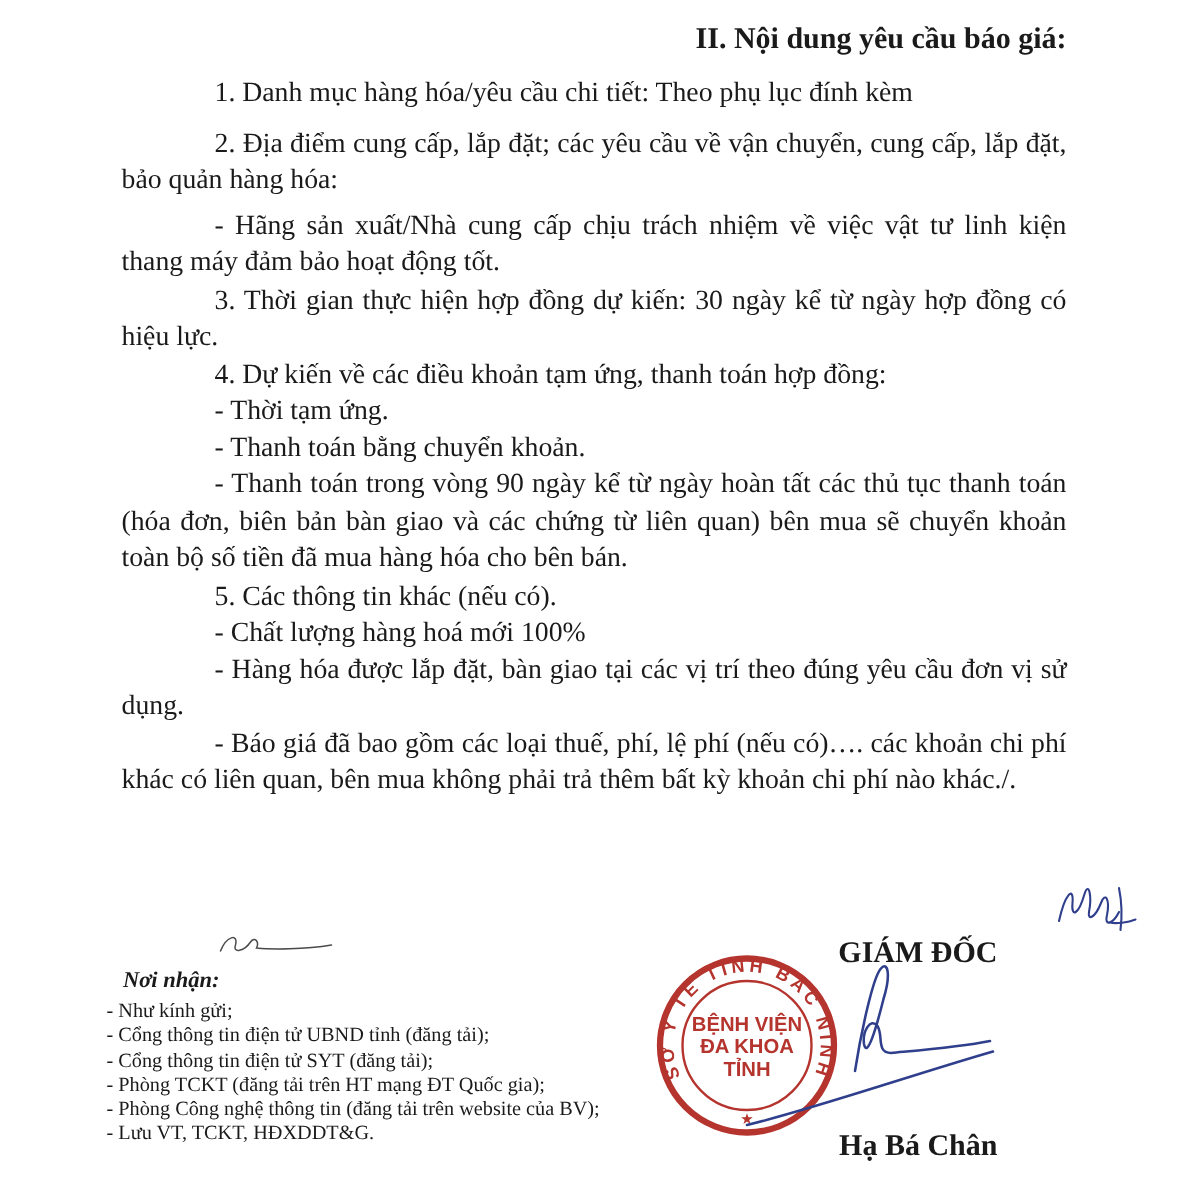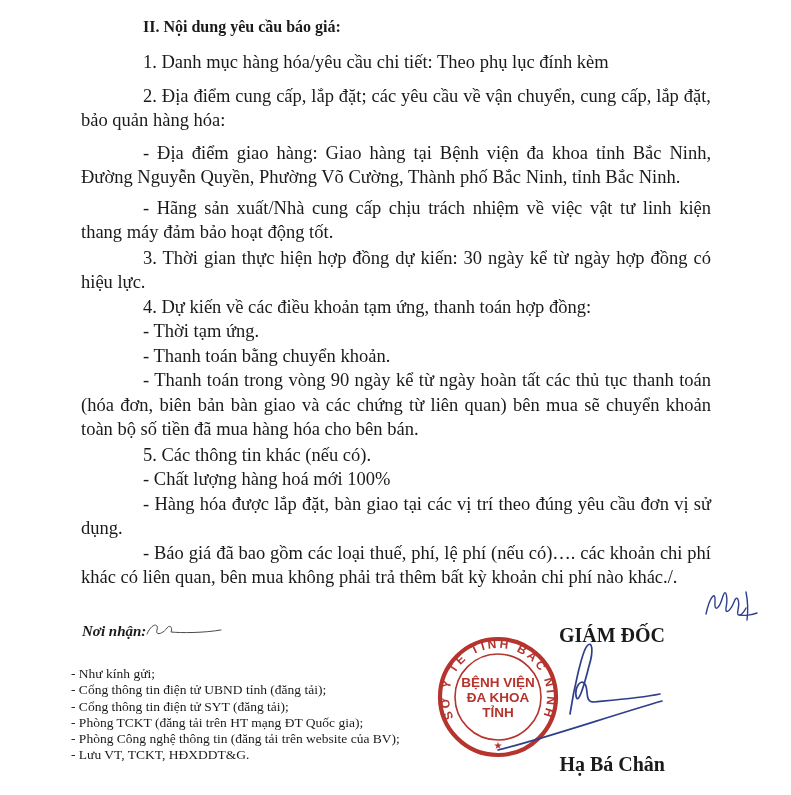--- a/index.html
+++ b/index.html
@@ -4,26 +4,26 @@
 <style>
   html,body{margin:0;padding:0;background:#fff;}
   .page{
     position:relative;width:791px;height:795px;background:#ffffff;
     font-family:"Liberation Serif","DejaVu Serif",serif;color:#1a1a1a;overflow:hidden;
   }
   .main{
     position:absolute;left:81px;top:14px;width:630px;
     font-size:18.5px;line-height:24.5px;text-align:justify;
   }
-  .doc-title{font-weight:bold;font-size:16px;line-height:25px;margin:0 0 0 62px;text-align:left;}
+  .doc-title{font-weight:bold;font-size:20px;line-height:25px;margin:0 0 0 62px;text-align:right;}
   .para{margin:0;text-indent:62px;}
   .mt11{margin-top:11px}.mt9{margin-top:9px}.mt8{margin-top:8px}
   .mt6{margin-top:6px}.mt1{margin-top:1px}
   .recipients-label{
-    position:absolute;left:82px;top:623px;font-size:15px;font-weight:bold;font-style:italic;
+    position:absolute;left:82px;top:646px;font-size:15px;font-weight:bold;font-style:italic;
   }
   .recipients{position:absolute;left:71px;top:666px;font-size:13.5px;line-height:16.3px;width:380px;}
   .director-title{
     position:absolute;left:500px;top:624px;width:165px;text-align:right;
     font-size:20px;font-weight:bold;
   }
   .director-name{
     position:absolute;left:495px;top:753px;width:170px;text-align:right;
     font-size:20px;font-weight:bold;
   }
@@ -40,21 +40,20 @@
 </style>
 </head>
 <body>
 
 <div class="page">
 
   <div class="main">
     <p class="doc-title">II. Nội dung yêu cầu báo giá:</p>
     <p class="para mt11">1. Danh mục hàng hóa/yêu cầu chi tiết: Theo phụ lục đính kèm</p>
     <p class="para mt9">2. Địa điểm cung cấp, lắp đặt; các yêu cầu về vận chuyển, cung cấp, lắp đặt, bảo quản hàng hóa:</p>
-    <p class="para mt8">- Địa điểm giao hàng: Giao hàng tại Bệnh viện đa khoa tỉnh Bắc Ninh, Đường Nguyễn Quyền, Phường Võ Cường, Thành phố Bắc Ninh, tỉnh Bắc Ninh.</p>
     <p class="para mt6">- Hãng sản xuất/Nhà cung cấp chịu trách nhiệm về việc vật tư linh kiện thang máy đảm bảo hoạt động tốt.</p>
     <p class="para mt1">3. Thời gian thực hiện hợp đồng dự kiến: 30 ngày kể từ ngày hợp đồng có hiệu lực.</p>
     <p class="para">4. Dự kiến về các điều khoản tạm ứng, thanh toán hợp đồng:</p>
     <p class="para">- Thời tạm ứng.</p>
     <p class="para">- Thanh toán bằng chuyển khoản.</p>
     <p class="para">- Thanh toán trong vòng 90 ngày kể từ ngày hoàn tất các thủ tục thanh toán (hóa đơn, biên bản bàn giao và các chứng từ liên quan) bên mua sẽ chuyển khoản toàn bộ số tiền đã mua hàng hóa cho bên bán.</p>
     <p class="para mt1">5. Các thông tin khác (nếu có).</p>
     <p class="para">- Chất lượng hàng hoá mới 100%</p>
     <p class="para">- Hàng hóa được lắp đặt, bàn giao tại các vị trí theo đúng yêu cầu đơn vị sử dụng.</p>
     <p class="para">- Báo giá đã bao gồm các loại thuế, phí, lệ phí (nếu có)…. các khoản chi phí khác có liên quan, bên mua không phải trả thêm bất kỳ khoản chi phí nào khác./.</p>

